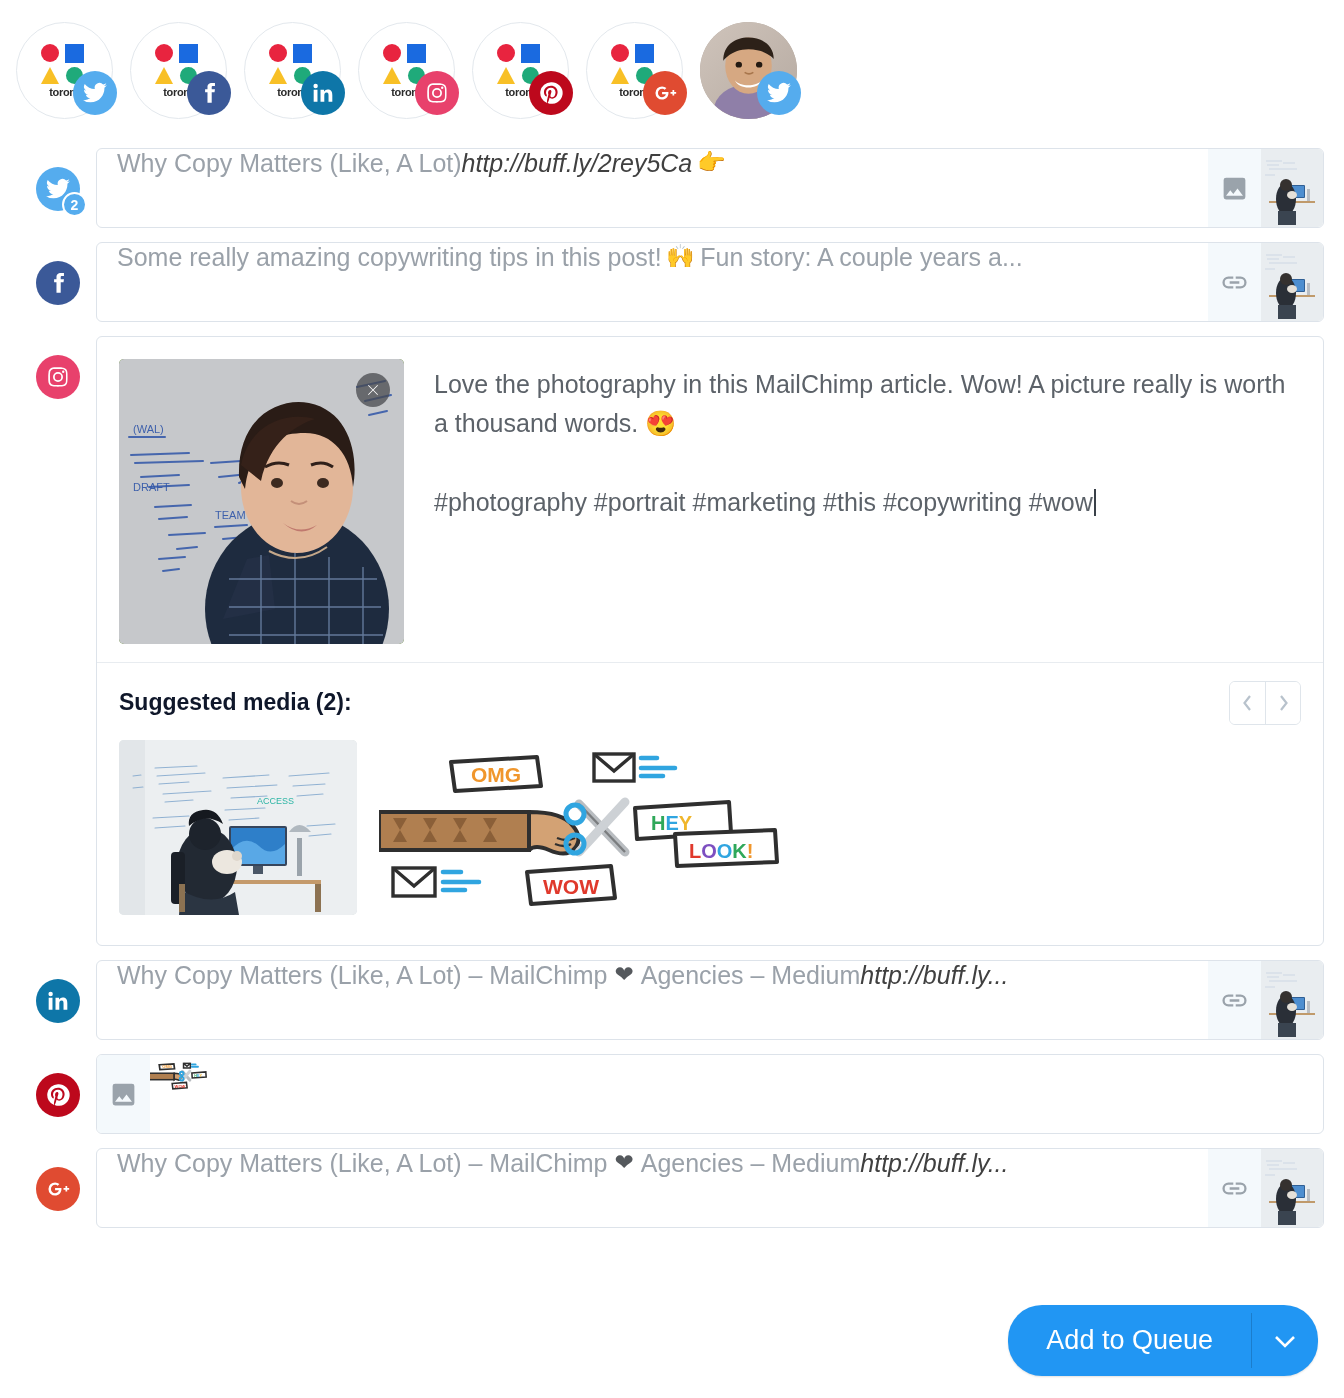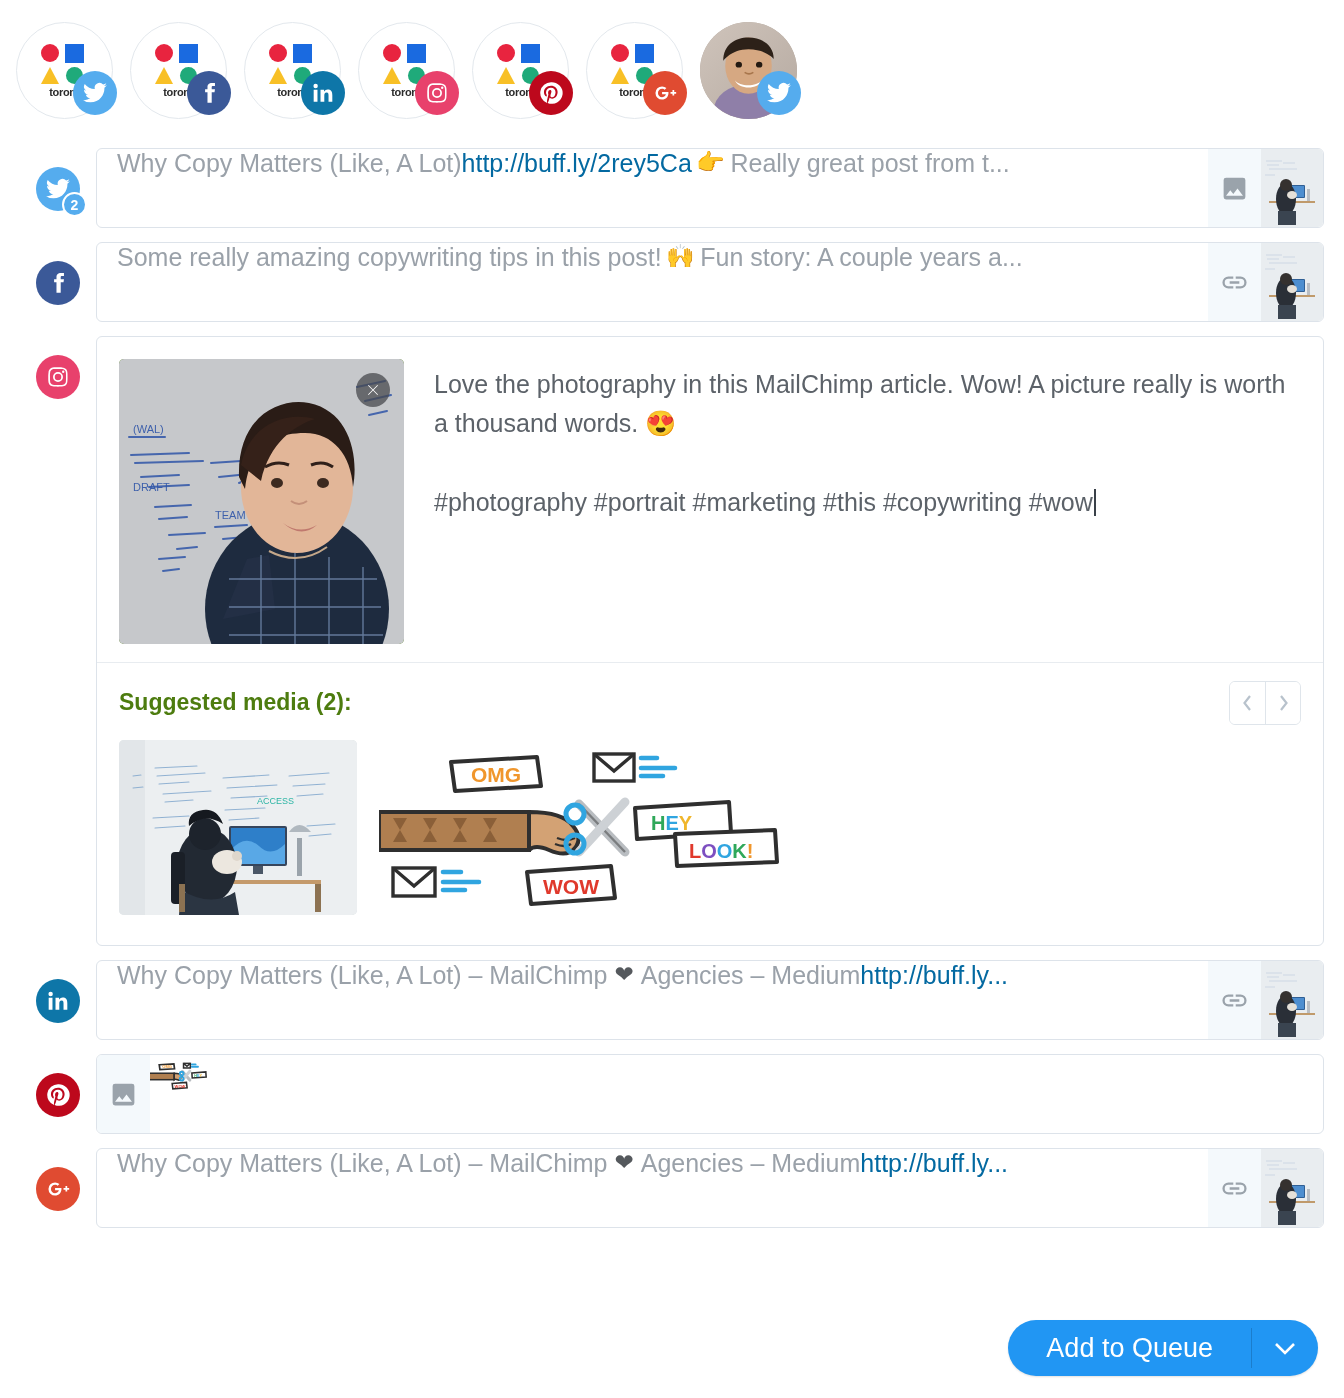--- a/index.html
+++ b/index.html
@@ -113,21 +113,21 @@
     display: flex; align-items: stretch;
     overflow: hidden;
   }
   .row-text {
     flex: 1 1 auto;
     display: flex; align-items: flex-start;
     padding: 0 20px;
     font-size: 25px; color: #9aa1a9;
     white-space: nowrap; overflow: hidden;
   }
-  .row-text .link { color: #0369a1; }
+  .row-text .link { color: #404040; font-style: italic; }
   .row-text .emoji { margin: 0 5px; font-size: 23px; }
   .row-text .heart { color: #55595d; margin: 0 7px; font-size: 23px; }
 
   .row-attach {
     flex: 0 0 auto; display: flex; align-items: stretch;
   }
   .attach-icon-box {
     width: 53px;
     background: #f4f9fc;
     display: flex; align-items: center; justify-content: center;
@@ -170,21 +170,21 @@
   }
   .ig-text .p2 { margin-top: 41px; }
   .caret {
     display: inline-block; width: 2px; height: 27px;
     background: #3a4149; vertical-align: -5px; margin-left: 1px;
   }
   .ig-divider { height: 1px; background: #e8ecf0; }
 
   .ig-suggested { padding: 26px 22px 30px 22px; position: relative; }
   .sug-title {
-    font-size: 23px; font-weight: bold; color: #4d7c0f;
+    font-size: 23px; font-weight: bold; color: #0f172a;
     margin-bottom: 24px;
   }
   .sug-nav {
     position: absolute; top: 18px; right: 22px;
     display: flex;
     border: 1px solid #dfe5eb; border-radius: 6px; overflow: hidden;
   }
   .sug-nav button {
     width: 35px; height: 42px;
     background: #fff; border: none; cursor: pointer;
@@ -205,21 +205,21 @@
   .footer {
     position: absolute; right: 26px; bottom: 22px;
     display: flex;
   }
   .btn-queue {
     display: flex; align-items: stretch;
     background: #2196f3; border-radius: 34px; overflow: hidden;
     box-shadow: 0 1px 2px rgba(0,0,0,0.12);
   }
   .btn-queue-main {
-    padding: 0 38px; height: 56px;
+    padding: 0 38px; height: 71px;
     display: flex; align-items: center;
     color: #fff; font-size: 27px;
     background: transparent; border: none; cursor: pointer;
     font-family: "Liberation Sans", sans-serif;
   }
   .btn-queue-split {
     width: 1px; background: rgba(0,0,0,0.16); margin: 8px 0;
   }
   .btn-queue-caret {
     width: 66px; display: flex; align-items: center; justify-content: center;
@@ -386,21 +386,20 @@
               <path d="M23 4.9a9 9 0 0 1-2.6.7 4.5 4.5 0 0 0 2-2.5 9 9 0 0 1-2.9 1.1 4.5 4.5 0 0 0-7.7 4.1A12.8 12.8 0 0 1 2.5 3.6a4.5 4.5 0 0 0 1.4 6 4.4 4.4 0 0 1-2-.6v.1a4.5 4.5 0 0 0 3.6 4.4 4.5 4.5 0 0 1-2 .1 4.5 4.5 0 0 0 4.2 3.1A9 9 0 0 1 1 18.6a12.7 12.7 0 0 0 6.9 2c8.3 0 12.8-6.9 12.8-12.8v-.6A9 9 0 0 0 23 4.9z"></path>
             </svg>
           <span class="count-badge">2</span>
         </div>
       </div>
       <div class="row-box">
         <div class="row-text">
           <span>Why Copy Matters (Like, A Lot) </span>
           <span class="link">http://buff.ly/2rey5Ca</span>
           <span class="emoji">👉</span>
-          <span> Really great post from t...</span>
         </div>
         <div class="row-attach">
           <div class="attach-icon-box">
             <svg viewBox="0 0 24 24">
                 <path d="M21 19V5a2 2 0 0 0-2-2H5a2 2 0 0 0-2 2v14a2 2 0 0 0 2 2h14a2 2 0 0 0 2-2zM8.5 13.5l2.5 3 3.5-4.5 4.5 6H5l3.5-4.5z"></path>
               </svg>
           </div>
           <div class="attach-thumb">
             <svg viewBox="0 0 62 78" preserveAspectRatio="xMidYMid slice">
               <rect width="62" height="78" fill="#e9edf0"></rect>

